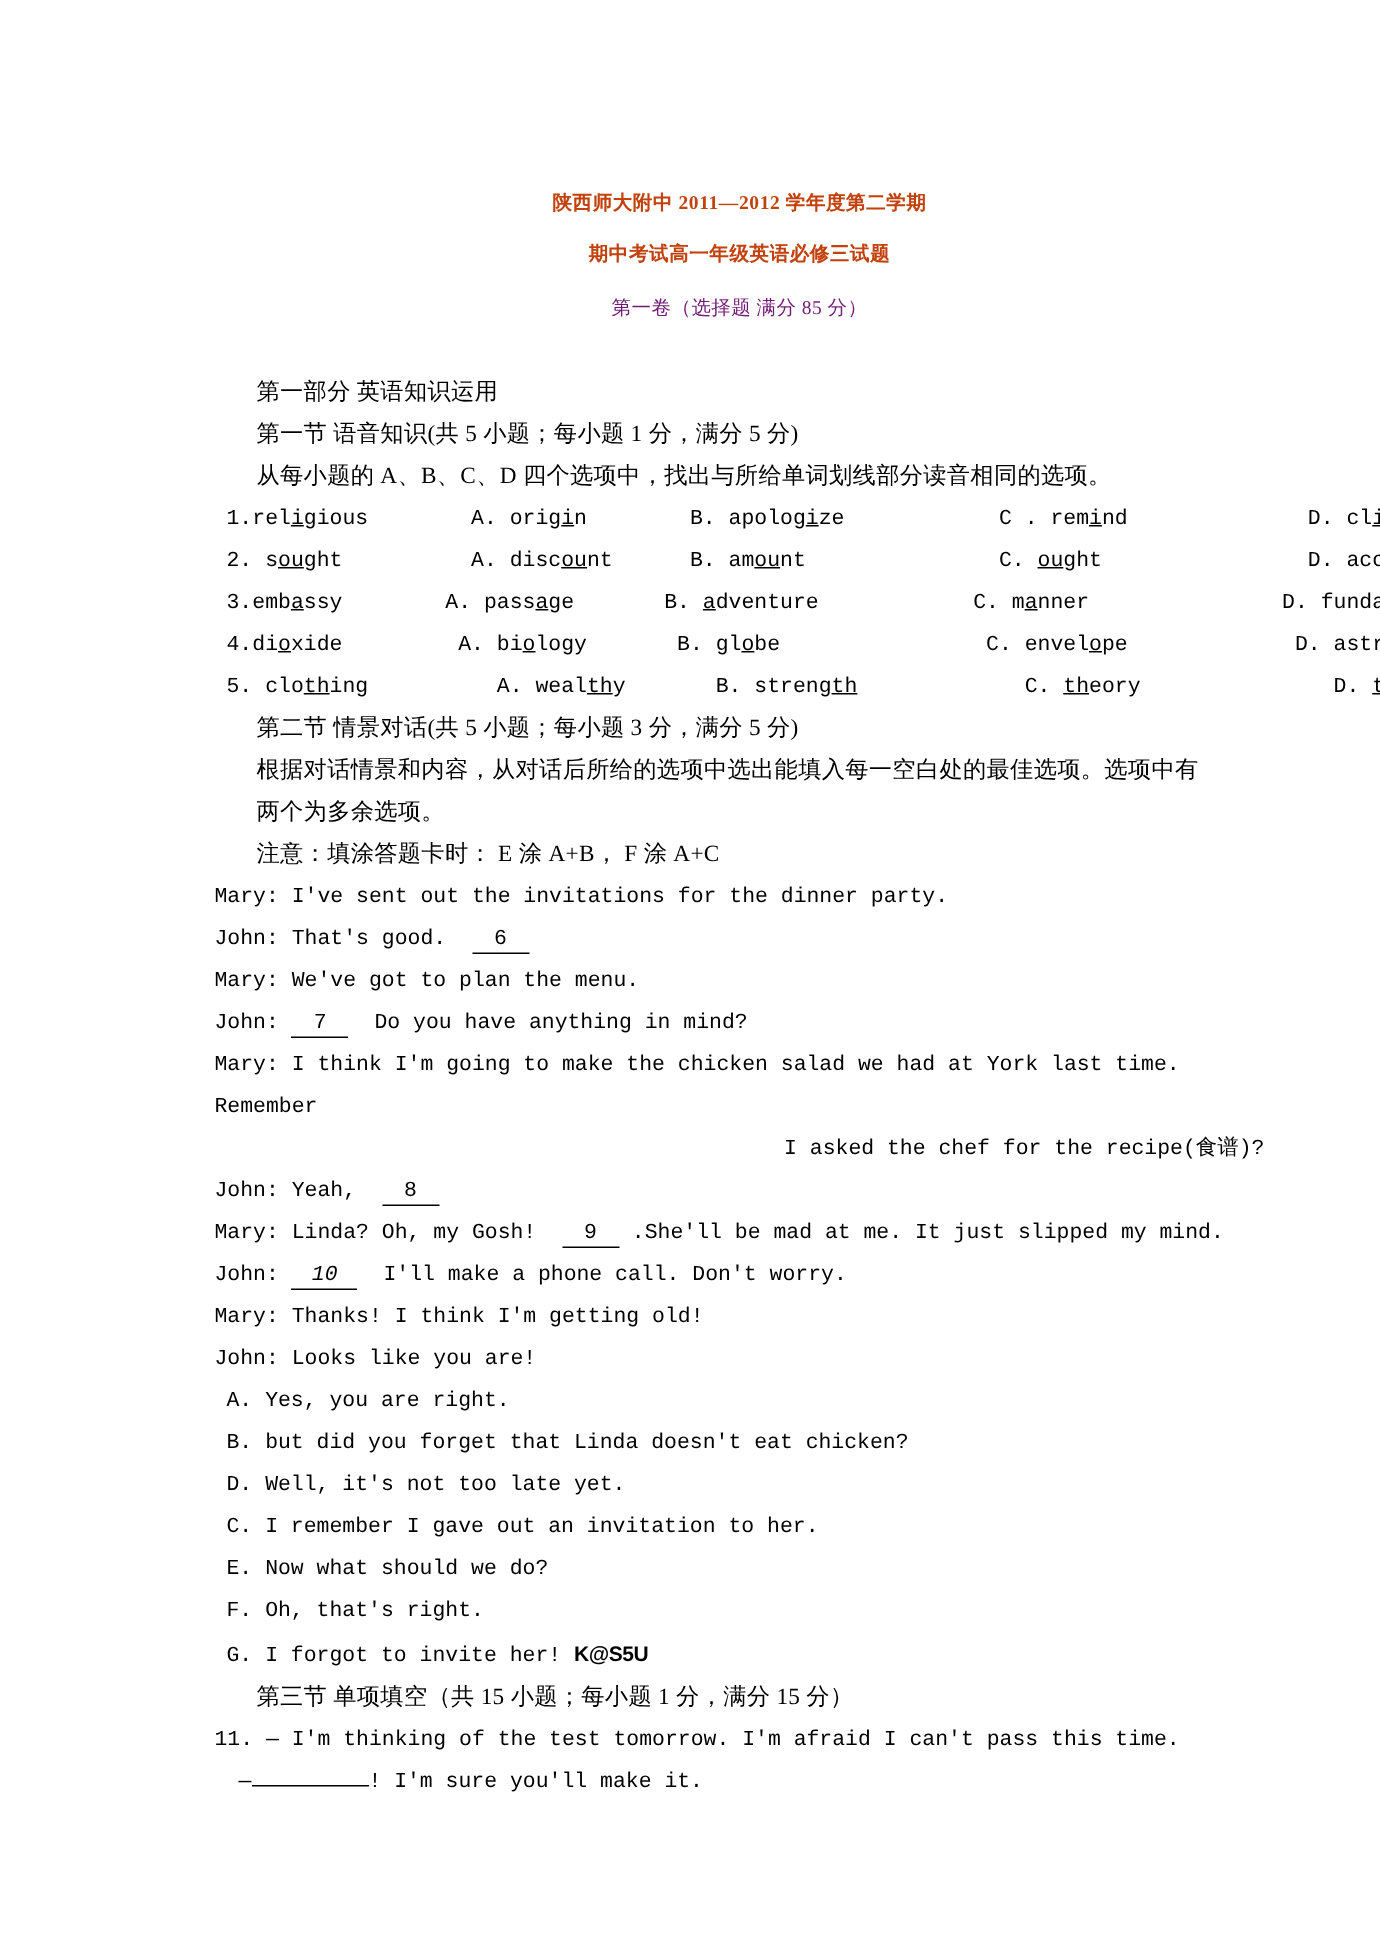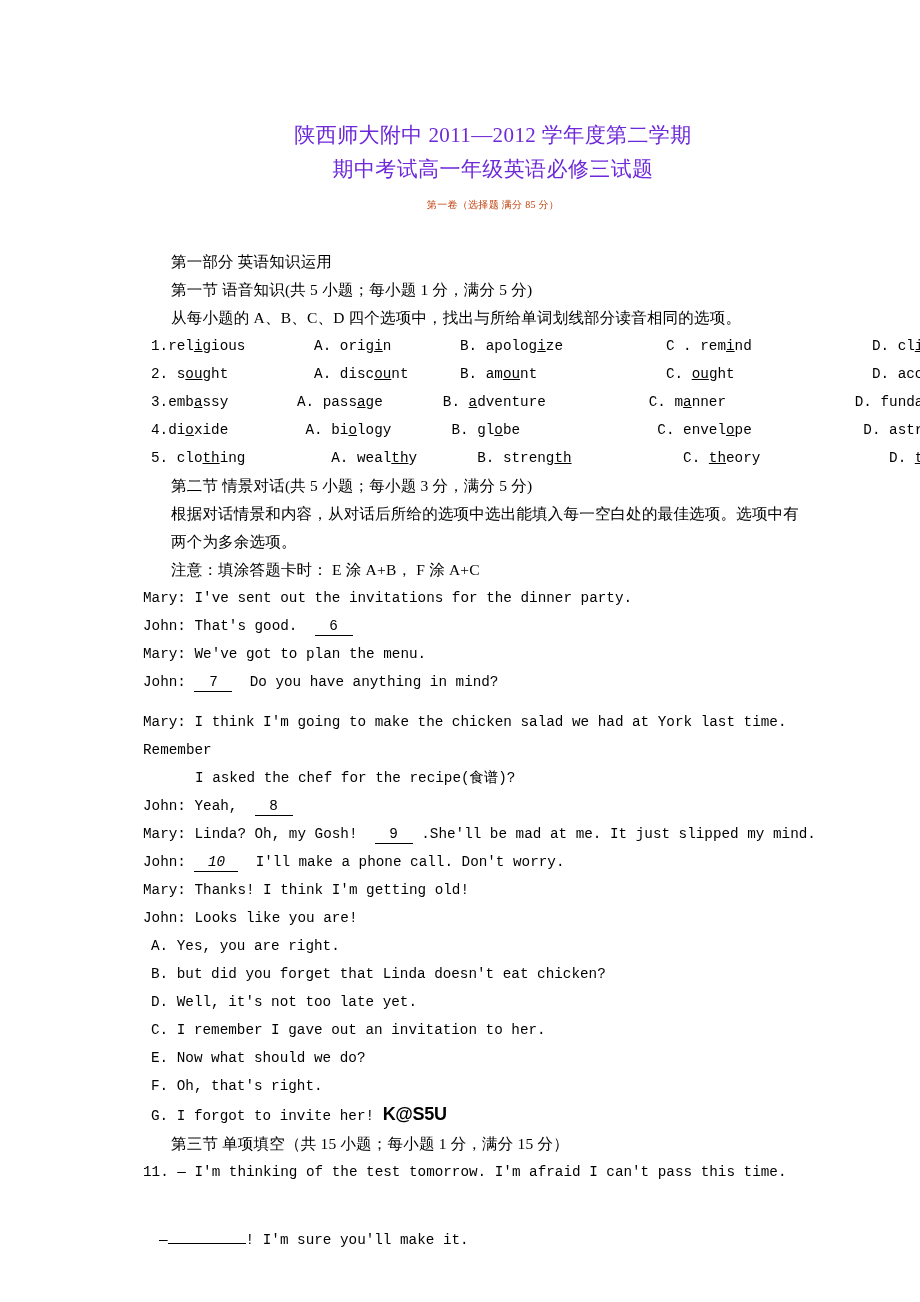--- a/index.html
+++ b/index.html
@@ -19,30 +19,30 @@
   .content {
     position: absolute;
     left: 143px;
     top: 0;
     width: 700px;
   }
 
   
   .title-block { margin-top: 118px; text-align: center; }
   .doc-title {
-    color: #6d28d9;
-    font-weight: normal;
-    font-size: 21px;
+    color: #c2410c;
+    font-weight: bold;
+    font-size: 13px;
     line-height: 34px;
     letter-spacing: 0.4px;
     white-space: nowrap;
   }
   .doc-subtitle {
-    color: #c2410c;
-    font-size: 10px;
+    color: #701a75;
+    font-size: 13px;
     line-height: 30px;
     margin-top: 4px;
     letter-spacing: 0.3px;
   }
 
   
   .cn {
     font-family: "Liberation Serif", "DejaVu Serif", serif;
     font-size: 15.5px;
     line-height: 28px;
@@ -51,24 +51,24 @@
   }
   .mono {
     font-family: "Liberation Mono", "DejaVu Sans Mono", monospace;
     font-size: 14.3px;
     line-height: 28px;
     letter-spacing: 0px;
   }
   .sec-head { margin-top: 28px; }
 
   .row { white-space: pre; }
-  .wrapline { white-space: normal; margin-top: 12px; }
+  .wrapline { white-space: normal; }
   .indent-1 { padding-left: 8px; }
-  .indent-2 { padding-left: 16px; margin-top: 40px; }
-  .indent-3 { padding-left: 52px; }
+  .indent-2 { padding-left: 16px; }
+  .indent-3 { padding-left: 52px; text-align: right; }
 
   u.u { text-decoration: underline; text-underline-offset: 1px; }
 
   .blank {
     display: inline-block;
     text-align: center;
     border-bottom: 1px solid #000;
     line-height: 17px;
     vertical-align: baseline;
   }
@@ -76,21 +76,21 @@
   .blank-w2 { min-width: 44px; font-style: italic; }
   .blank-long {
     display: inline-block;
     min-width: 78px;
     border-bottom: 1px solid #000;
     line-height: 17px;
   }
   .wm {
     font-family: "Liberation Sans", "DejaVu Sans", sans-serif;
     font-weight: bold;
-    font-size: 18px;
+    font-size: 14px;
     letter-spacing: -0.3px;
     margin-top: 27px;
   }
 </style>
 </head>
 <body>
 
 <div class="page">
   <div class="content">
 

